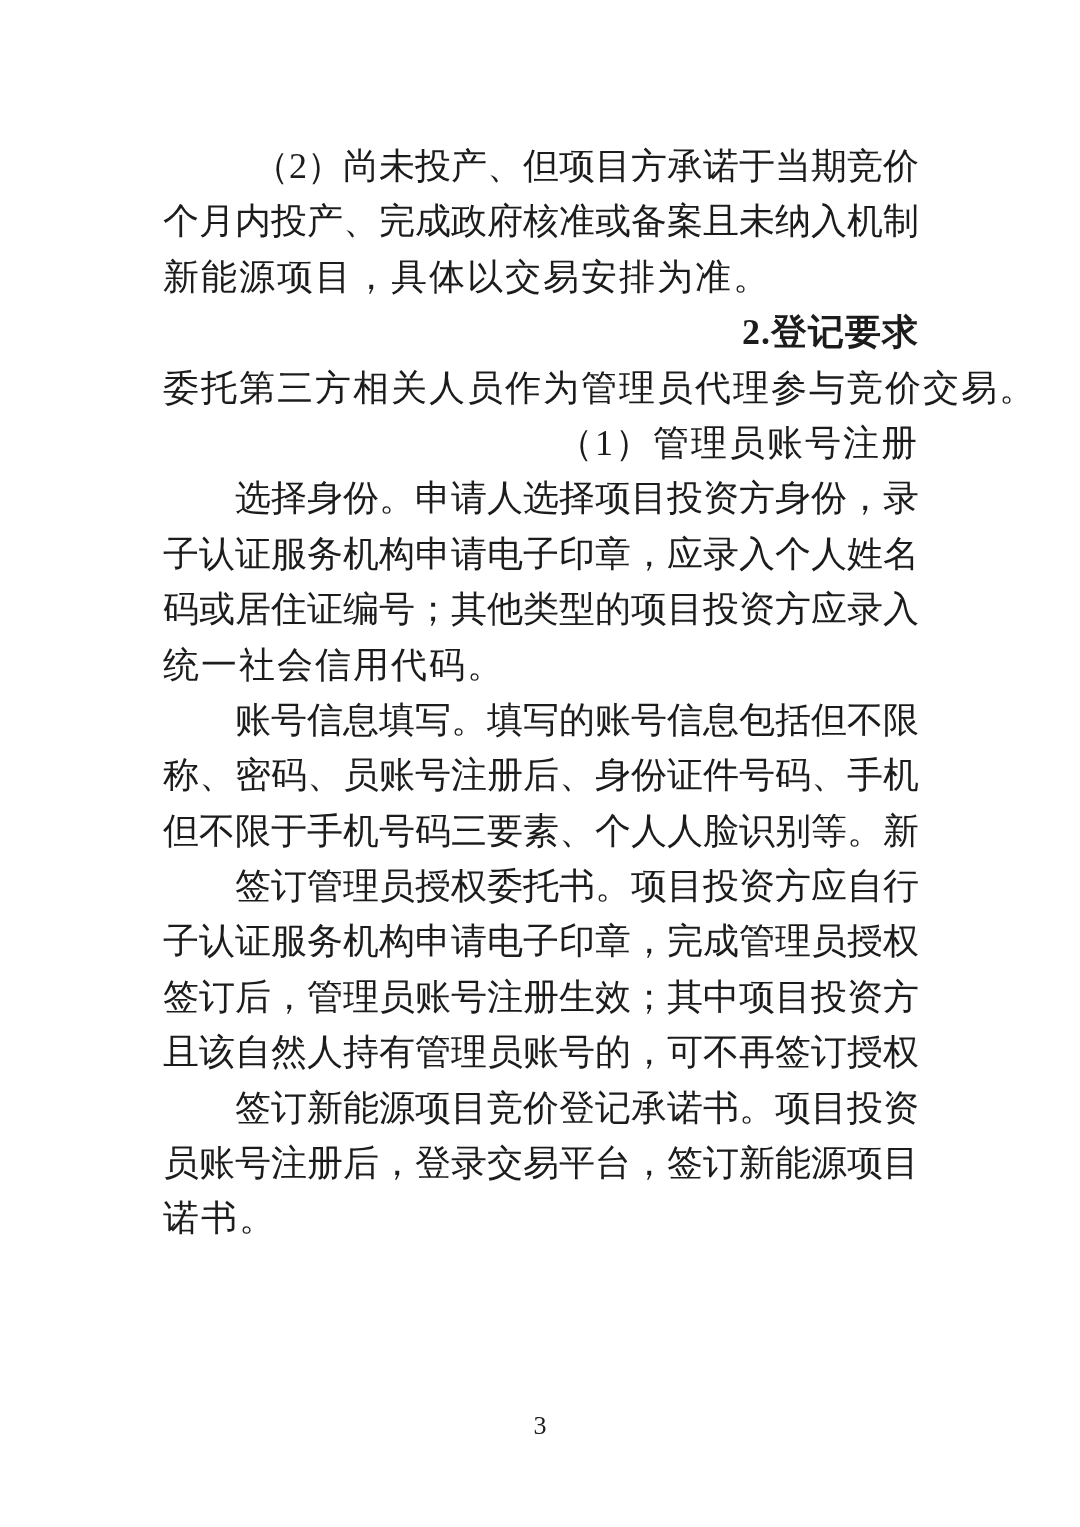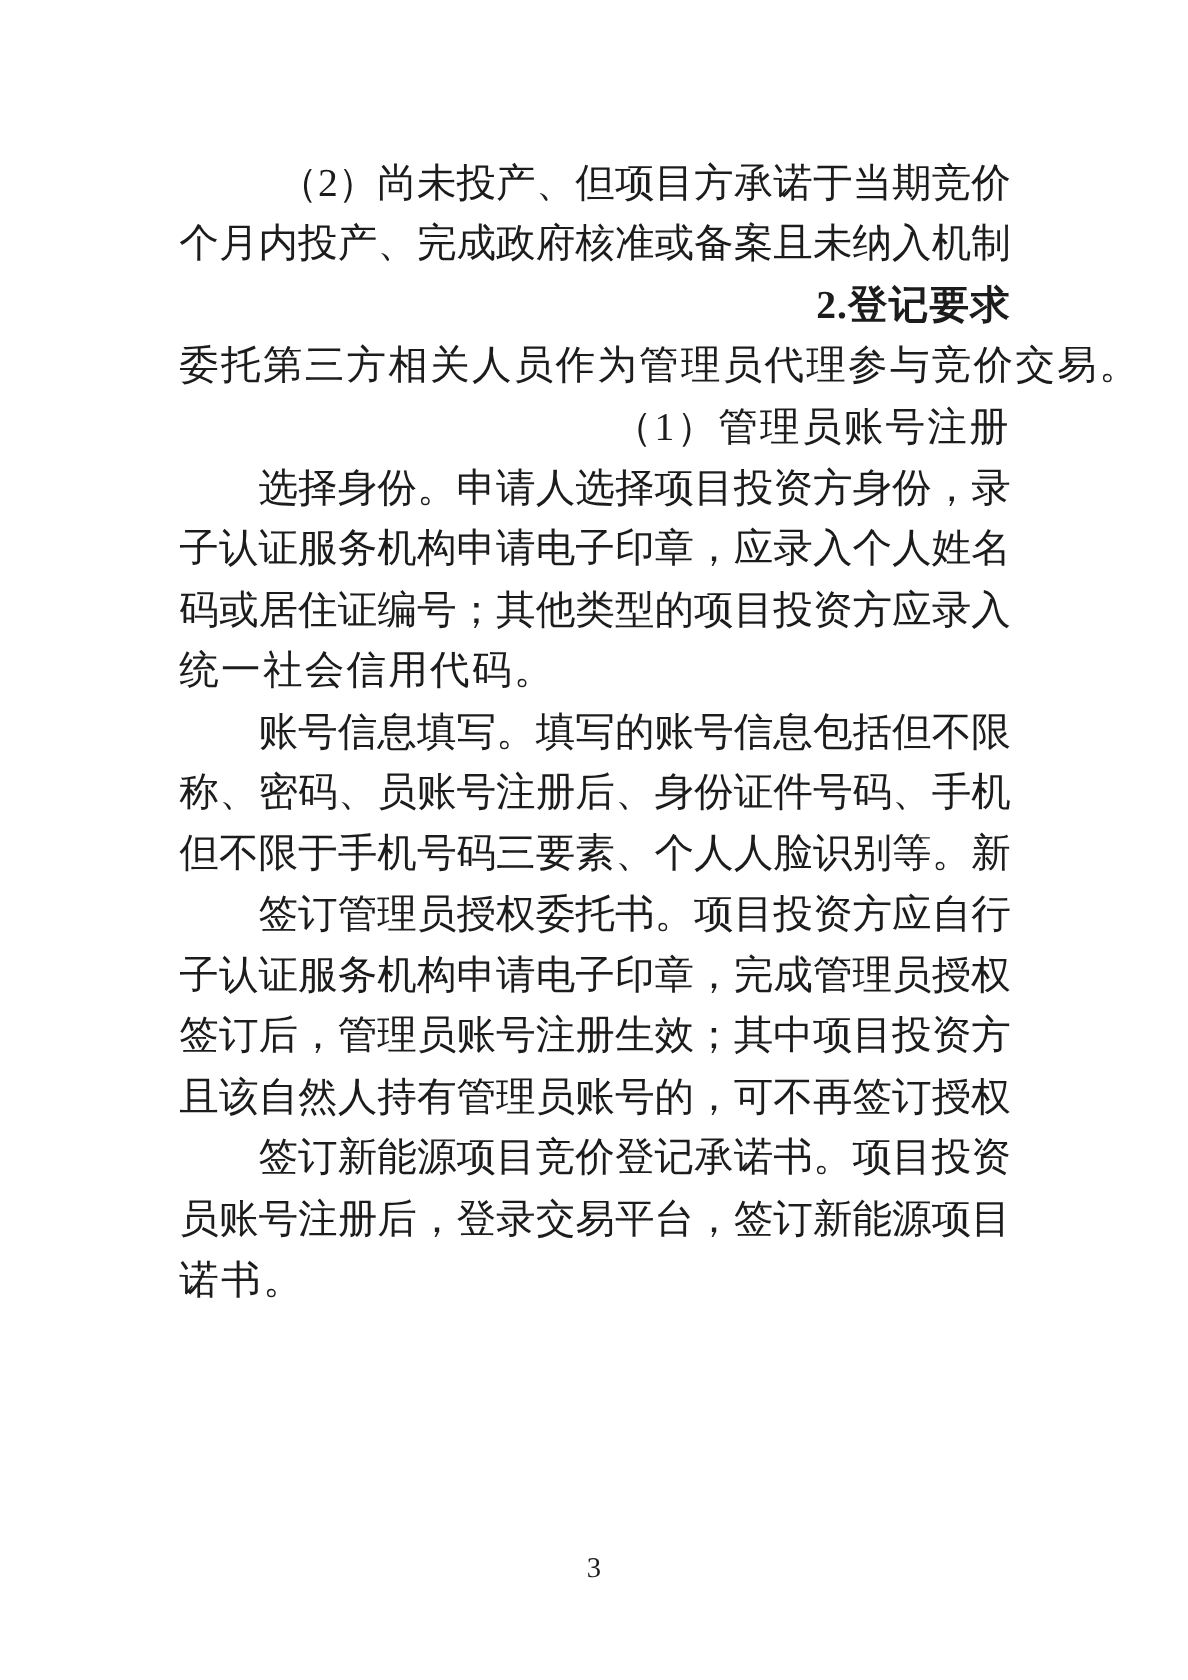--- a/index.html
+++ b/index.html
@@ -57,20 +57,21 @@
     color: #1c1c1c;
   }
 </style>
 </head>
 <body>
 
 <div class="page" style="background: rgb(255, 255, 255); color: rgb(28, 28, 28);">
   <div class="text-block">
       <div class="line indent justify">（2）尚未投产、但项目方承诺于当期竞价月起未来 12</div>
       <div class="line justify">个月内投产、完成政府核准或备案且未纳入机制执行范围的</div>
+      <div class="line">新能源项目，具体以交易安排为准。</div>
       <div class="line indent bold">2.登记要求</div>
       <div class="line">委托第三方相关人员作为管理员代理参与竞价交易。</div>
       <div class="line indent">（1）管理员账号注册</div>
       <div class="line indent justify">选择身份。申请人选择项目投资方身份，录入身份要素，</div>
       <div class="line justify">子认证服务机构申请电子印章，应录入个人姓名及身份证号</div>
       <div class="line justify">码或居住证编号；其他类型的项目投资方应录入主体名称及</div>
       <div class="line">统一社会信用代码。</div>
       <div class="line indent justify">账号信息填写。填写的账号信息包括但不限于账号名</div>
       <div class="line justify">称、密码、员账号注册后、身份证件号码、手机号码。账号持</div>
       <div class="line justify">但不限于手机号码三要素、个人人脸识别等。新能源项目可</div>

